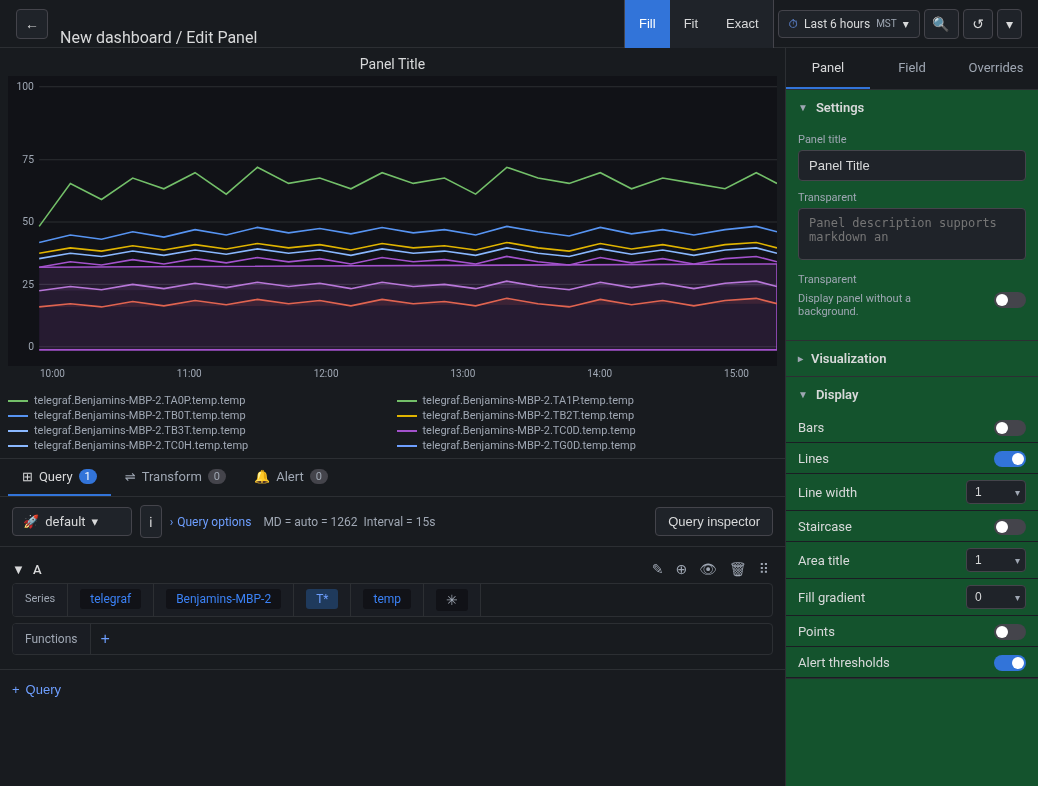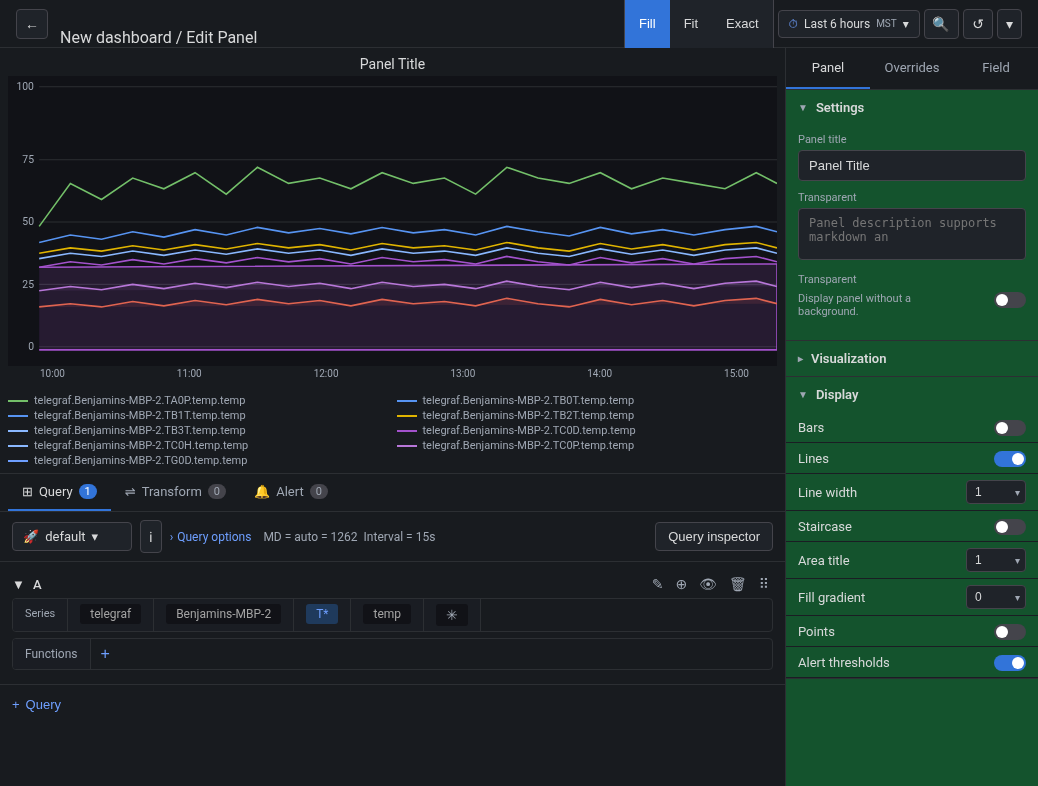--- a/index.html
+++ b/index.html
@@ -262,21 +262,21 @@
       border-right: 1px solid #2c2f33;
       font-size: 12px;
       color: #9fa7b3;
     }
     .field-cell.header-cell {
       color: #9fa7b3;
       font-size: 11px;
     }
     .field-chip {
       background: #111217;
-      color: #a3a3a3;
+      color: #3b82f6;
       padding: 3px 10px;
       border-radius: 3px;
       font-size: 12px;
     }
     .field-chip.blue { background: #1f3a5c; color: #6e9fff; }
     .field-chip.star { font-size: 14px; color: #9fa7b3; }
 
     .functions-row {
       display: flex;
       align-items: flex-end;
@@ -568,46 +568,42 @@
         <span>15:00</span>
       </div>
     </div>
 
     <div class="legend" id="legend-container">
     <div class="legend-item">
           <span class="legend-line" style="background: rgb(115, 191, 105);"></span>
           <span>telegraf.Benjamins-MBP-2.TA0P.temp.temp</span>
         </div>
         <div class="legend-item">
+          <span class="legend-line" style="background: rgb(115, 191, 105);"></span>
+          <span>telegraf.Benjamins-MBP-2.TA1P.temp.temp</span>
+        </div>
+        <div class="legend-item">
           <span class="legend-line" style="background: rgb(87, 148, 242);"></span>
           <span>telegraf.Benjamins-MBP-2.TB0T.temp.temp</span>
-        </div>
-        <div class="legend-item">
-          <span class="legend-line" style="background: rgb(87, 148, 242);"></span>
-          <span>telegraf.Benjamins-MBP-2.TB1T.temp.temp</span>
         </div>
         <div class="legend-item">
           <span class="legend-line" style="background: rgb(224, 180, 0);"></span>
           <span>telegraf.Benjamins-MBP-2.TB2T.temp.temp</span>
         </div>
         <div class="legend-item">
           <span class="legend-line" style="background: rgb(138, 184, 255);"></span>
           <span>telegraf.Benjamins-MBP-2.TB3T.temp.temp</span>
         </div>
         <div class="legend-item">
           <span class="legend-line" style="background: rgb(163, 82, 204);"></span>
           <span>telegraf.Benjamins-MBP-2.TC0D.temp.temp</span>
         </div>
         <div class="legend-item">
           <span class="legend-line" style="background: rgb(138, 184, 255);"></span>
           <span>telegraf.Benjamins-MBP-2.TC0H.temp.temp</span>
-        </div>
-        <div class="legend-item">
-          <span class="legend-line" style="background: rgb(184, 119, 217);"></span>
-          <span>telegraf.Benjamins-MBP-2.TC0P.temp.temp</span>
         </div>
         <div class="legend-item">
           <span class="legend-line" style="background: rgb(110, 159, 255);"></span>
           <span>telegraf.Benjamins-MBP-2.TG0D.temp.temp</span>
         </div>
       </div>
 
     <div class="query-tabs">
       <div class="query-tab active">
         <span>⊞</span>
@@ -692,22 +688,22 @@
           <span>Query</span>
         </button>
       </div>
     </div>
   </div>
 
   <div class="right-panel">
 
     <div class="right-tabs">
       <div class="right-tab active">Panel</div>
+      <div class="right-tab">Field</div>
       <div class="right-tab">Overrides</div>
-      <div class="right-tab">Field</div>
     </div>
 
     <div class="settings-section">
       <div class="section-header">
         <span class="chevron">▼</span>
         <span>Settings</span>
       </div>
       <div class="section-body">
         <div class="form-group">
           <label class="form-label">Panel title</label>

